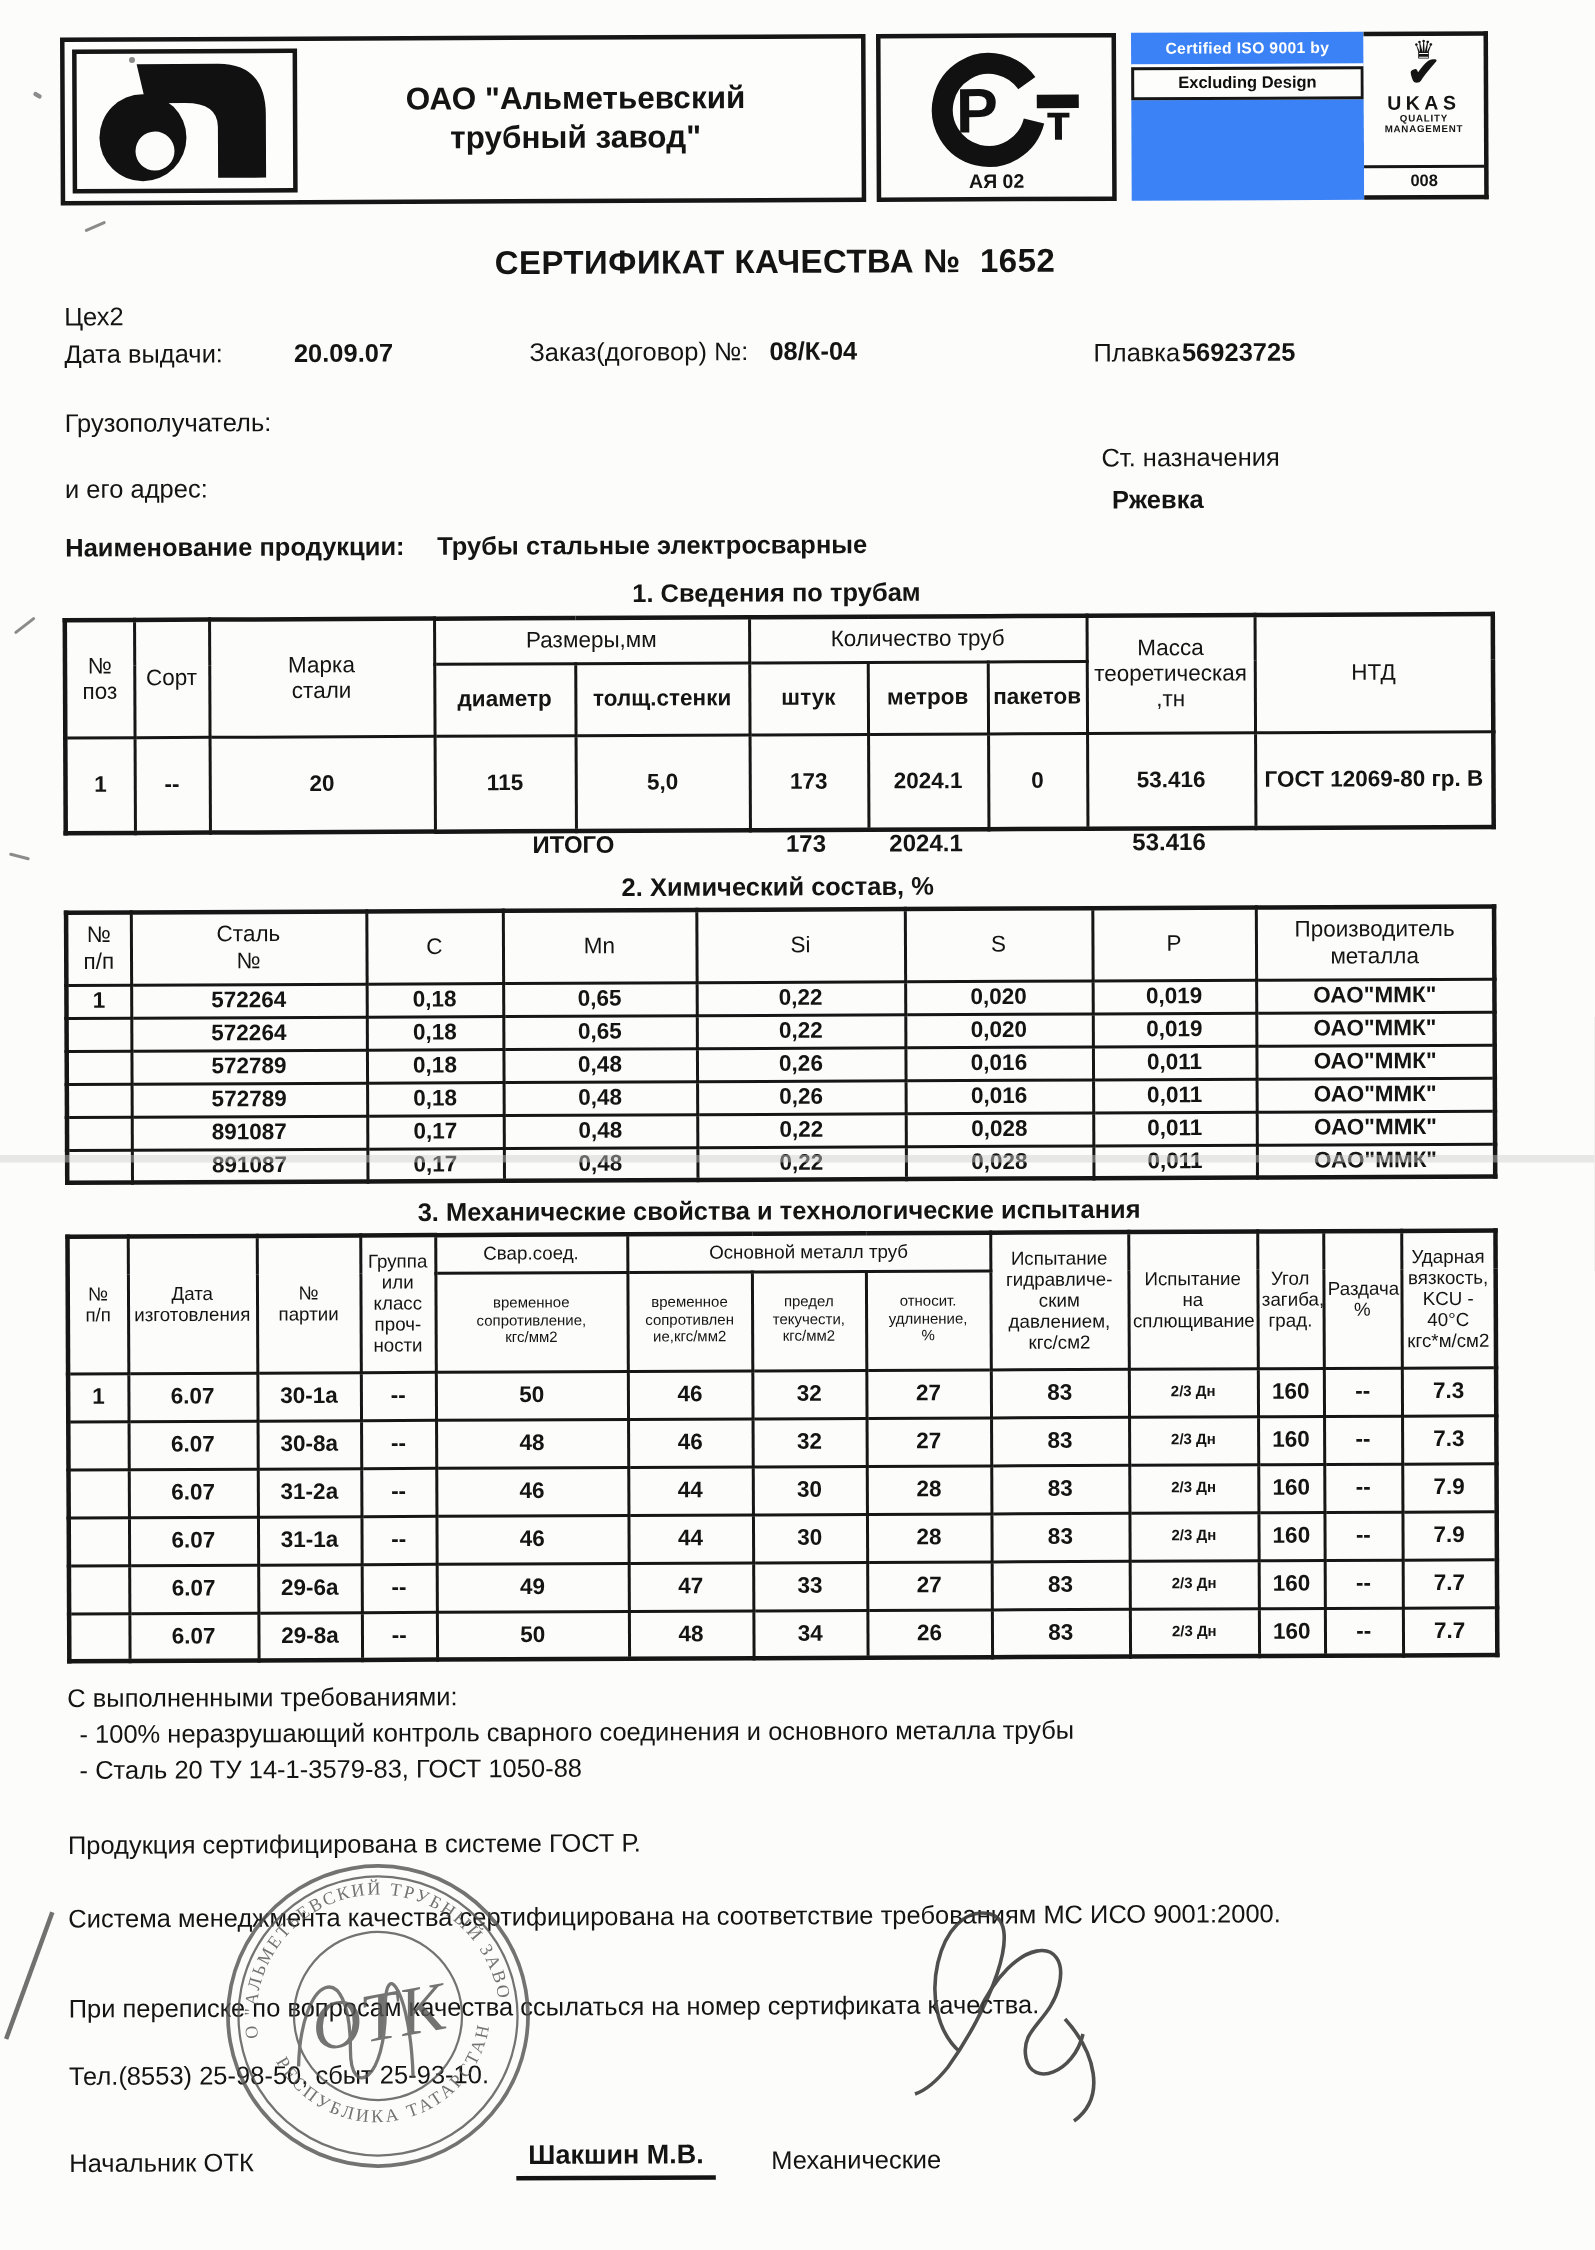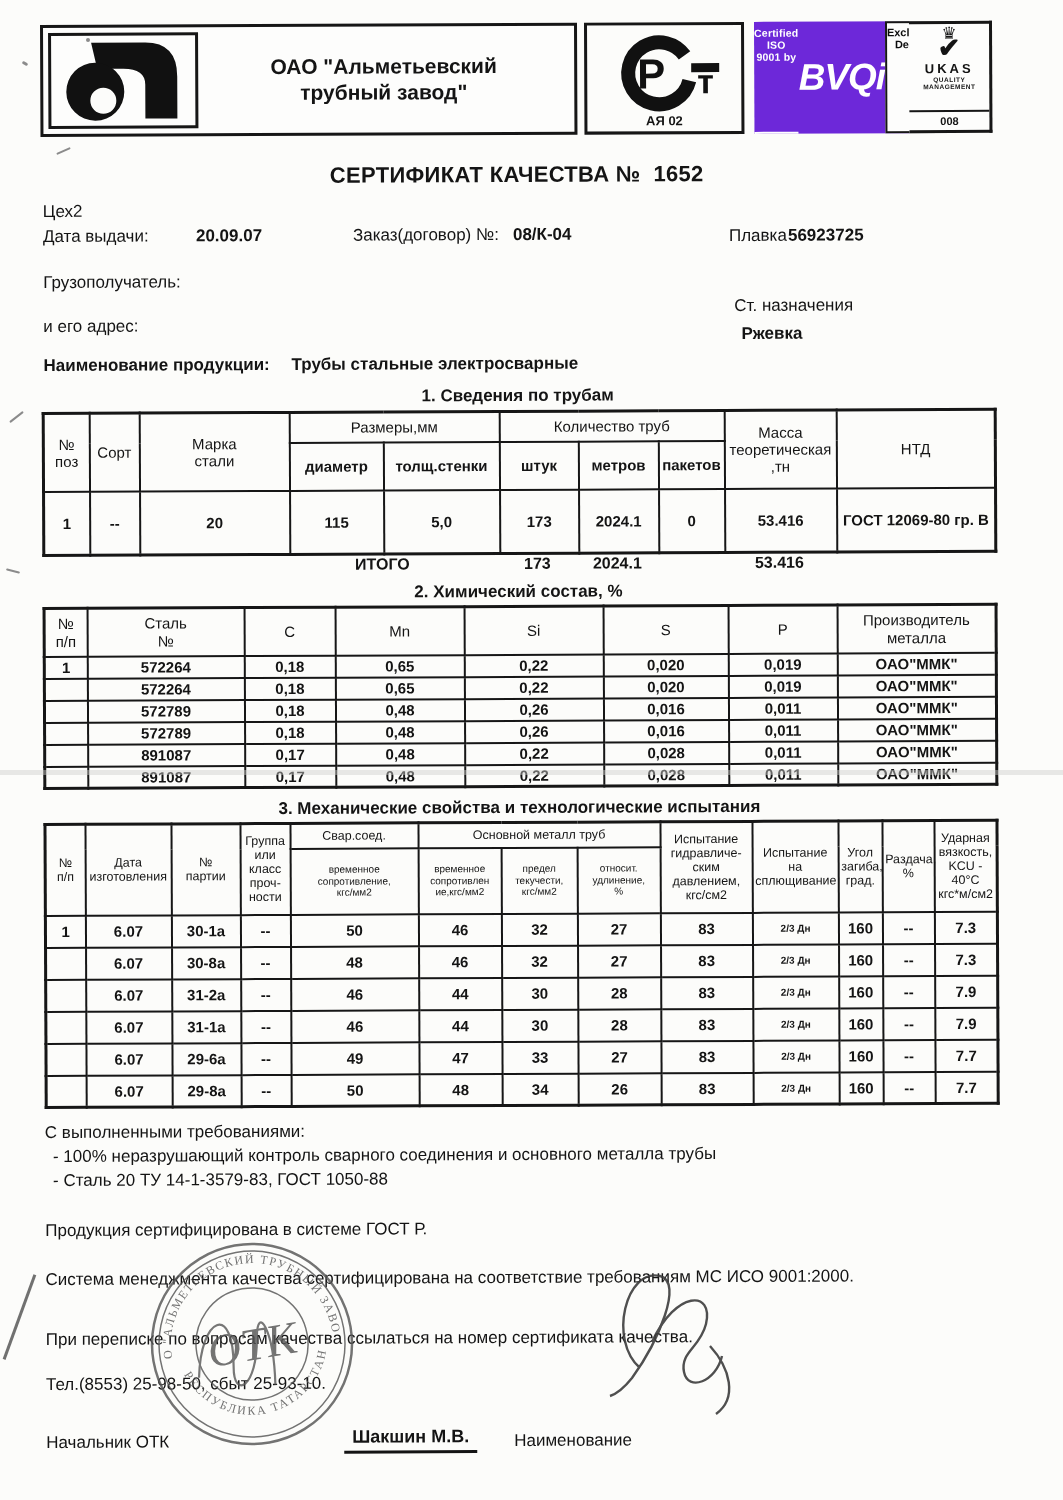--- a/index.html
+++ b/index.html
@@ -12,21 +12,21 @@
   .content { position:absolute; left:40px; top:25px; width:952px;
     transform:rotate(-0.25deg); transform-origin:top left; }
 
   
   .hdr { display:flex; height:112px; }
   .hdr-left { width:537px; border:3px solid #161616; display:flex; align-items:center; padding:5px; background:#fdfdfc; }
   .logo-box { width:150px; height:96px; border:3px solid #161616; flex:0 0 auto; display:flex; align-items:center; justify-content:center; }
   .company { flex:1; text-align:center; font-weight:bold; font-size:21px; line-height:1.25; }
   .hdr-rst { width:160px; margin-left:7px; border:3px solid #161616; position:relative; display:flex; align-items:flex-start; justify-content:center; }
   .rst-label { position:absolute; bottom:3px; left:0; right:0; text-align:center; font-size:13px; font-weight:bold; }
-  .hdr-bvqi { width:155px; margin-left:10px; background:#6d28d9; color:#fff; display:flex; flex-direction:row; }
+  .hdr-bvqi { width:155px; margin-left:10px; background:#3b82f6; color:#fff; display:flex; flex-direction:column; }
   .bvqi-top { font-size:10.5px; font-weight:bold; text-align:center; padding:5px 0 4px; border-bottom:2px solid #fff; letter-spacing:.2px; }
   .bvqi-logo { flex:1; display:flex; align-items:center; justify-content:center; font-size:37px; font-weight:bold; font-style:italic; letter-spacing:-1px; }
   .bvqi-bottom { background:#fdfdfc; color:#0d0d0d; border:2.5px solid #161616; font-size:11px; font-weight:bold; text-align:center; padding:3px 0; }
   .hdr-ukas { width:83px; border:3px solid #161616; border-left:none; display:flex; flex-direction:column; align-items:center; background:#fdfdfc; }
   .ukas-crown { font-size:17px; line-height:.9; margin-top:2px; }
   .ukas-check { font-size:27px; font-weight:bold; line-height:.85; margin-top:-4px; }
   .ukas-name { font-size:13px; font-weight:bold; letter-spacing:3px; margin-top:1px; }
   .ukas-q { font-size:6.5px; font-weight:bold; letter-spacing:.5px; }
   .ukas-m { font-size:6.5px; font-weight:bold; letter-spacing:.5px; }
   .ukas-num { margin-top:auto; width:100%; border-top:2.5px solid #161616; text-align:center; font-size:11px; font-weight:bold; padding:3px 0; }
@@ -128,21 +128,20 @@
         <svg width="130" height="86" viewBox="0 0 130 86" style="margin-top:6px">
           <circle cx="60" cy="42" r="31" fill="none" stroke="#111" stroke-width="14" stroke-dasharray="168 27" transform="rotate(14 60 42)"></circle>
           <text x="38" y="57" font-family="Liberation Sans, sans-serif" font-size="42" font-weight="bold" fill="#111">Р</text>
           <rect x="92" y="32" width="28" height="9" fill="#111"></rect>
           <text x="98" y="62" font-family="Liberation Sans, sans-serif" font-size="34" font-weight="bold" fill="#111">т</text>
         </svg>
         <div class="rst-label">АЯ 02</div>
       </div>
       <div class="hdr-bvqi">
         <div class="bvqi-top">Certified ISO 9001 by</div>
-        <div class="bvqi-logo">BVQi</div>
         <div class="bvqi-bottom">Excluding Design</div>
       </div>
       <div class="hdr-ukas">
         <div class="ukas-crown">♛</div>
         <div class="ukas-check">✔</div>
         <div class="ukas-name">UKAS</div>
         <div class="ukas-q">QUALITY</div>
         <div class="ukas-m">MANAGEMENT</div>
         <div class="ukas-num">008</div>
       </div>
@@ -473,21 +472,21 @@
       <div class="n-indent">- Сталь 20   ТУ 14-1-3579-83,  ГОСТ 1050-88</div>
     </div>
     <div class="p-gost">Продукция сертифицирована в системе ГОСТ Р.</div>
     <div class="p-iso">Система менеджмента качества сертифицирована на соответствие требованиям МС ИСО 9001:2000.</div>
     <div class="p-corr">При переписке по вопросам качества ссылаться на номер сертификата качества.</div>
     <div class="p-tel">Тел.(8553) 25-98-50, сбыт 25-93-10.</div>
 
     <div class="sigrow">
       <span class="s-otkl">Начальник ОТК</span>
       <span class="s-otkn">Шакшин М.В.</span>
-      <span class="s-certl">Наименование</span>
+      <span class="s-certl">Механические</span>
     </div>
   </div>
 
   <svg class="stamp" width="212" height="212" viewBox="0 0 212 212">
     <defs>
       <path id="arcTop" d="M 25 106 A 81 81 0 0 1 187 106"></path>
       <path id="arcBot" d="M 32 118 A 76 76 0 0 0 180 118"></path>
     </defs>
     <g stroke="#555" fill="none">
       <circle cx="106" cy="106" r="100" stroke-width="2.5"></circle>

